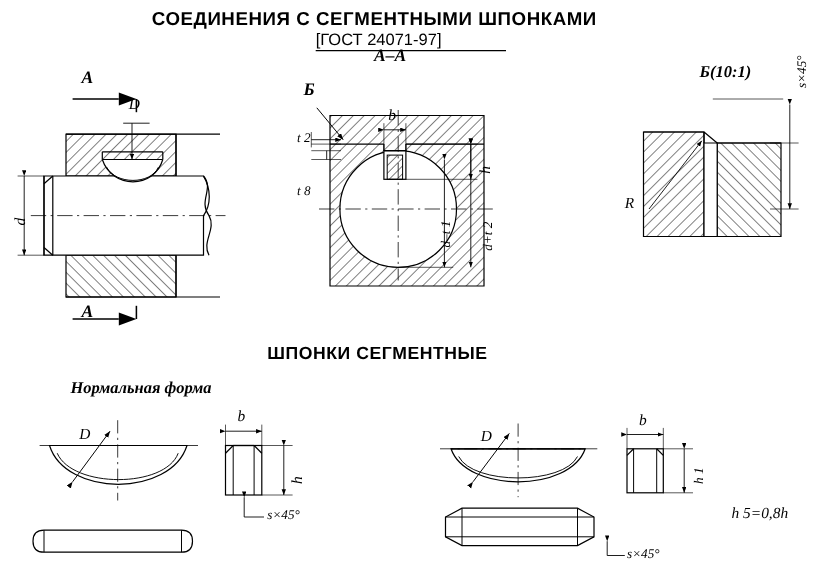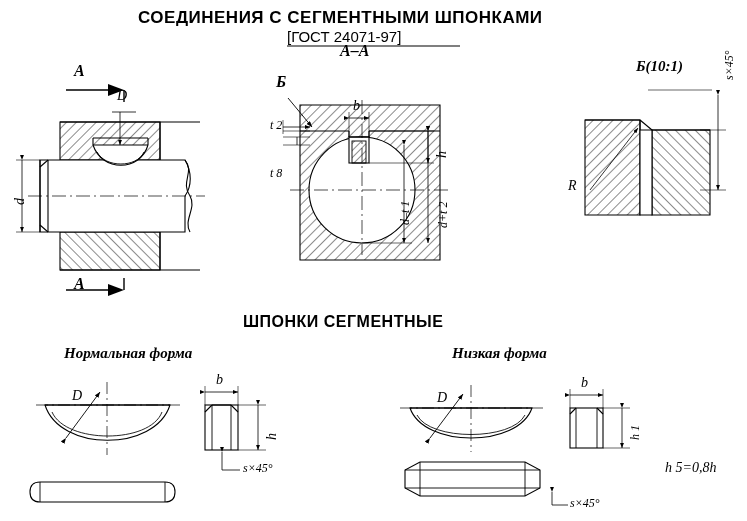--- a/index.html
+++ b/index.html
@@ -232,20 +232,19 @@
 <div class="t dim" style="left:568px;top:178px;">R</div>
 
 <div class="t sect" style="left:243px;top:313px;">ШПОНКИ СЕГМЕНТНЫЕ</div>
 
 <div class="t form" style="left:64px;top:345px;">Нормальная  форма</div>
 <div class="t dim" style="left:72px;top:388px;">D</div>
 <div class="t dim" style="left:216px;top:372px;">b</div>
 <div class="t dim rot90" style="left:264px;top:440px;">h</div>
 <div class="t dims" style="left:243px;top:461px;">s×45°</div>
 
-<div class="t form" style="left:452px;top:345px;">Низкая  форма</div>
 <div class="t dim" style="left:437px;top:390px;">D</div>
 <div class="t dim" style="left:581px;top:375px;">b</div>
 <div class="t dims rot90" style="left:628px;top:440px;">h 1</div>
 <div class="t dims" style="left:570px;top:496px;">s×45°</div>
 <div class="t dim" style="left:665px;top:460px;">h 5=0,8h</div>
 
 </div>
 
 </body></html>

